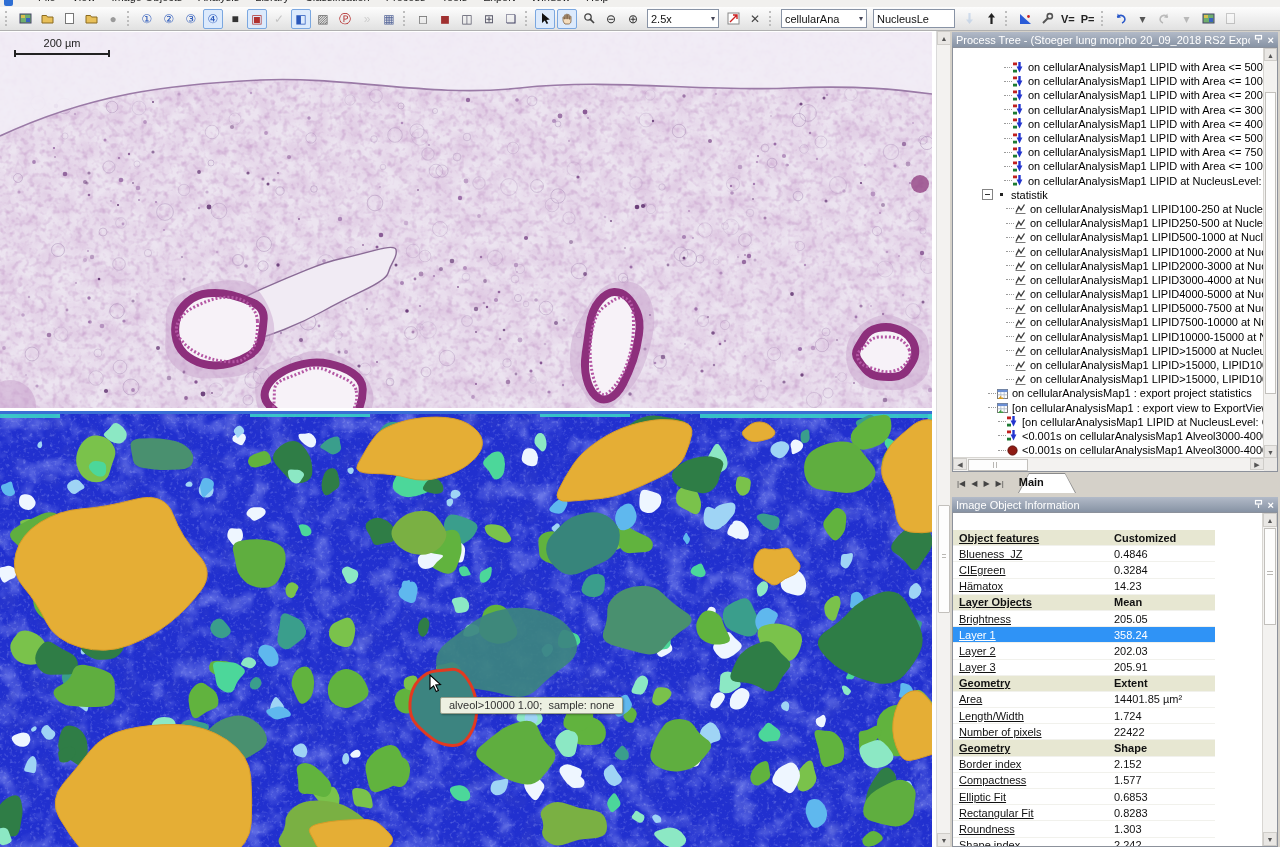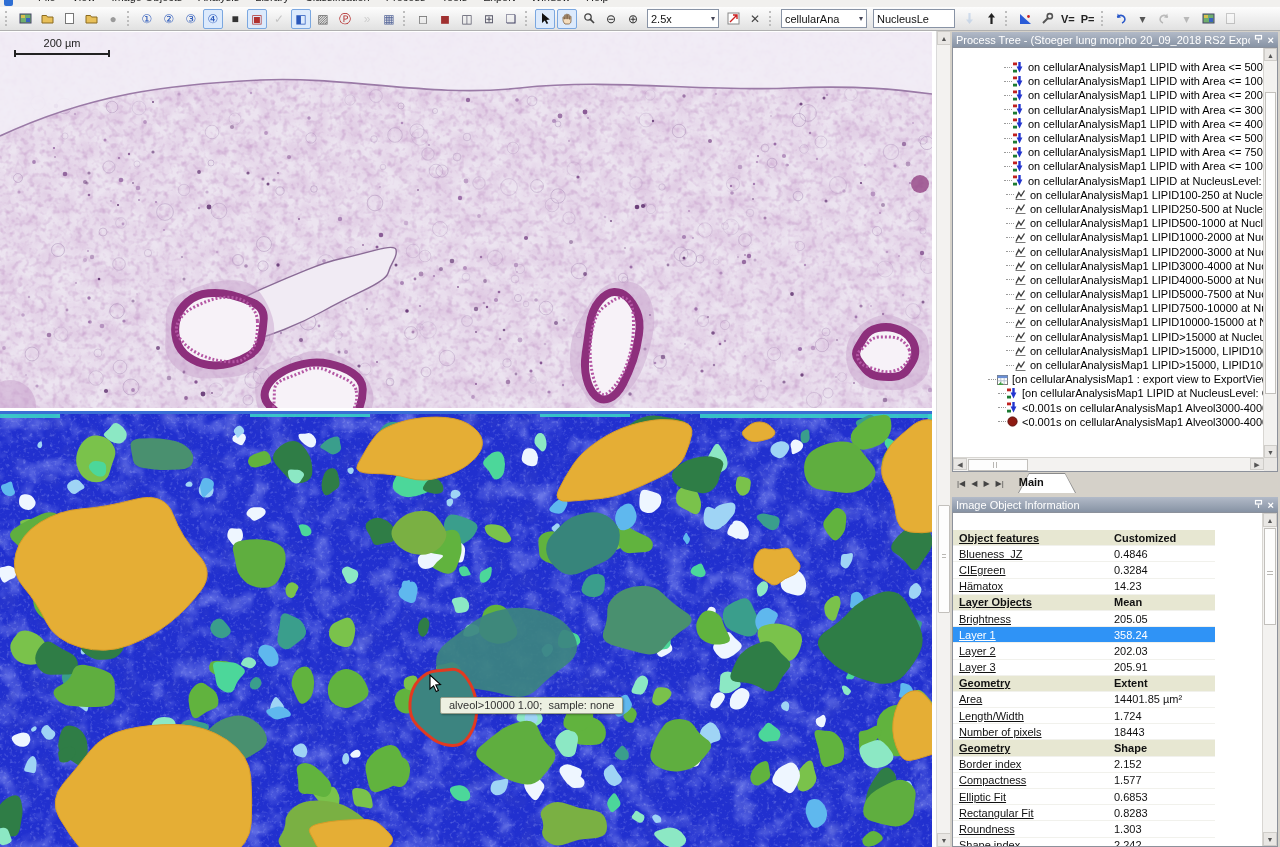--- a/index.html
+++ b/index.html
@@ -1106,20 +1106,31 @@
               <span class="ticon">
                 <svg width="11" height="11">
                   <rect x="0" y="0.5" width="4" height="2.8" fill="#c02020"></rect>
                   <rect x="0" y="7.7" width="4" height="2.8" fill="#1c7a33"></rect>
                   <path d="M6.5 0 v5.2" stroke="#2335cf" stroke-width="2.4"></path>
                   <path d="M3.6 4.6 L6.5 10.5 L9.4 4.6 Z" fill="#2335cf"></path>
                 </svg>
               </span>
               <span class="ttext">on cellularAnalysisMap1 LIPID at  NucleusLevel: LIPID&gt;15000</span>
             </div>
+            <div class="trow" style="padding-left: 28px;">
+              <span class="expbox">
+                <i></i>
+              </span>
+              <span class="ticon">
+                <svg width="11" height="11">
+                  <rect x="4" y="4" width="3" height="3" fill="#222"></rect>
+                </svg>
+              </span>
+              <span class="ttext">statistik</span>
+            </div>
             <div class="trow" style="padding-left: 52px;">
               <span class="conn"></span>
               <span class="ticon">
                 <svg width="11" height="11">
                   <path d="M0.5 10.5 H10.5" stroke="#777"></path>
                   <path d="M1 9.5 L3.8 3.5 L6 7 L9.5 1.5" fill="none" stroke="#3a3a3a" stroke-width="1.3"></path>
                   <path d="M2.6 6.2 l1.2 -2.5 1.1 2.3 z" fill="#555"></path>
                 </svg>
               </span>
               <span class="ttext">on cellularAnalysisMap1 LIPID100-250 at  NucleusLevel: Nur</span>
@@ -1248,20 +1259,32 @@
             <div class="trow" style="padding-left: 52px;">
               <span class="conn"></span>
               <span class="ticon">
                 <svg width="11" height="11">
                   <path d="M0.5 10.5 H10.5" stroke="#777"></path>
                   <path d="M1 9.5 L3.8 3.5 L6 7 L9.5 1.5" fill="none" stroke="#3a3a3a" stroke-width="1.3"></path>
                   <path d="M2.6 6.2 l1.2 -2.5 1.1 2.3 z" fill="#555"></path>
                 </svg>
               </span>
               <span class="ttext">on cellularAnalysisMap1 LIPID&gt;15000, LIPID100-250, LIPID25</span>
+            </div>
+            <div class="trow" style="padding-left: 34px;">
+              <span class="conn"></span>
+              <span class="ticon">
+                <svg width="11" height="11">
+                  <rect x="0.5" y="1.5" width="10" height="9" fill="#fff" stroke="#7a7a7a"></rect>
+                  <rect x="0.5" y="1.5" width="10" height="2.6" fill="#6b8fd4"></rect>
+                  <path d="M0.5 6.8 h10 M3.8 4.1 v6.4 M7.2 4.1 v6.4" stroke="#aab6c8" stroke-width="0.8"></path>
+                  <path d="M1 10.8 l3.2 -3.2 v1.9 h1.9 v2.6 z" fill="#d79b1e"></path>
+                </svg>
+              </span>
+              <span class="ttext">on cellularAnalysisMap1 : export project statistics</span>
             </div>
             <div class="trow" style="padding-left: 34px;">
               <span class="conn"></span>
               <span class="ticon">
                 <svg width="11" height="11">
                   <rect x="0.5" y="1.5" width="10" height="9" fill="#fff" stroke="#7a7a7a"></rect>
                   <rect x="0.5" y="1.5" width="10" height="2.6" fill="#6b8fd4"></rect>
                   <path d="M0.5 6.8 h10 M3.8 4.1 v6.4 M7.2 4.1 v6.4" stroke="#aab6c8" stroke-width="0.8"></path>
                   <path d="M1 10.8 l3.2 -3.2 v1.9 h1.9 v2.6 z" fill="#3f9d42"></path>
                 </svg>
@@ -1383,21 +1406,21 @@
             <div class="irow">
               <span class="f">Area</span>
               <span class="v">14401.85 µm²</span>
             </div>
             <div class="irow">
               <span class="f">Length/Width</span>
               <span class="v">1.724</span>
             </div>
             <div class="irow">
               <span class="f">Number of pixels</span>
-              <span class="v">18443</span>
+              <span class="v">22422</span>
             </div>
             <div class="irow s">
               <span class="f">Geometry</span>
               <span class="v">Shape</span>
             </div>
             <div class="irow">
               <span class="f">Border index</span>
               <span class="v">2.152</span>
             </div>
             <div class="irow">

